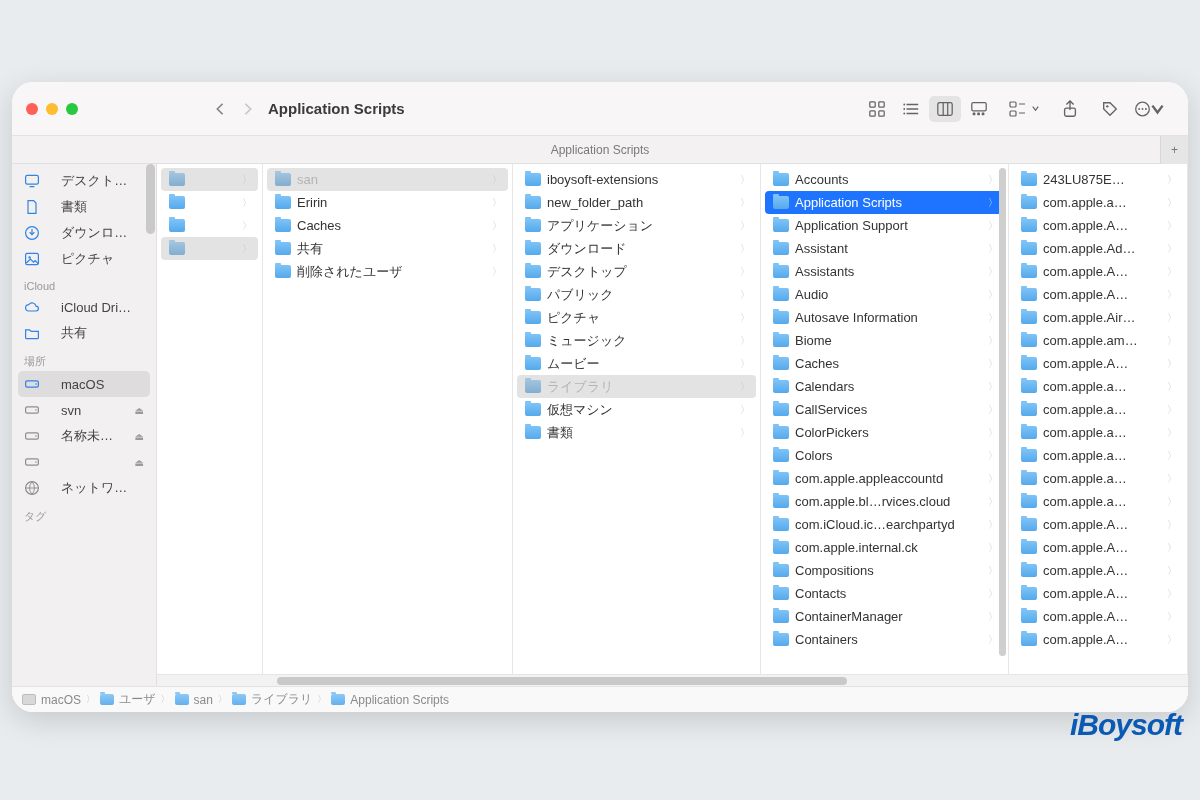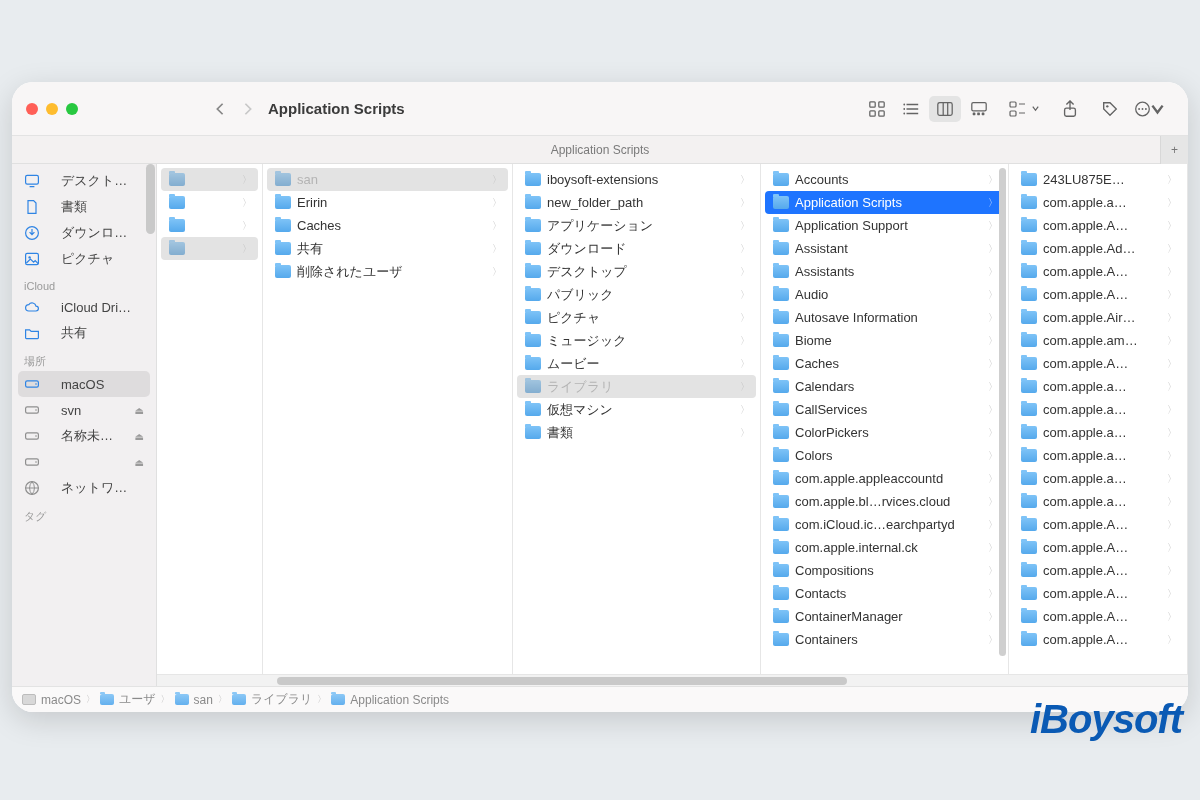--- a/index.html
+++ b/index.html
@@ -62,21 +62,21 @@
   .hscrollbar .thumb { position:absolute; left:120px; width:570px; top:2px; height:8px; background:#c9c9c9; border-radius:4px; }
   
   
   .pathbar { height:26px; border-top:1px solid #e3e3e3; background:#faf9f9; display:flex; align-items:center; gap:5px; padding:0 10px; font-size:12px; color:#8a8a8a; }
   .pathbar .pfold { width:14px; height:11px; background:linear-gradient(#8cc8f6,#63b0ee); border-radius:2px; position:relative;}
   .pathbar .pfold::before{content:"";position:absolute;top:-2px;left:0;width:5px;height:2px;background:#8cc8f6;border-radius:1px 1px 0 0;}
   .pathbar .pdrive { width:14px; height:11px; background:#d8d8d8; border:1px solid #bcbcbc; border-radius:2px;}
   .pathbar .csep { color:#bcbcbc; font-size:9px; }
   
   
-  .watermark { position:absolute; right:18px; bottom:58px; font-size:40px; font-weight:800; font-style:italic; color:#0a5ab4; letter-spacing:-1px; }
+  .watermark { position:absolute; right:18px; bottom:58px; font-size:30px; font-weight:800; font-style:italic; color:#0a5ab4; letter-spacing:-1px; }
 </style>
 </head>
 <body>
 
 <div class="window">
 
   <div class="toolbar">
     <div class="traffic">
       <div class="tl red"></div>
       <div class="tl yellow"></div>

